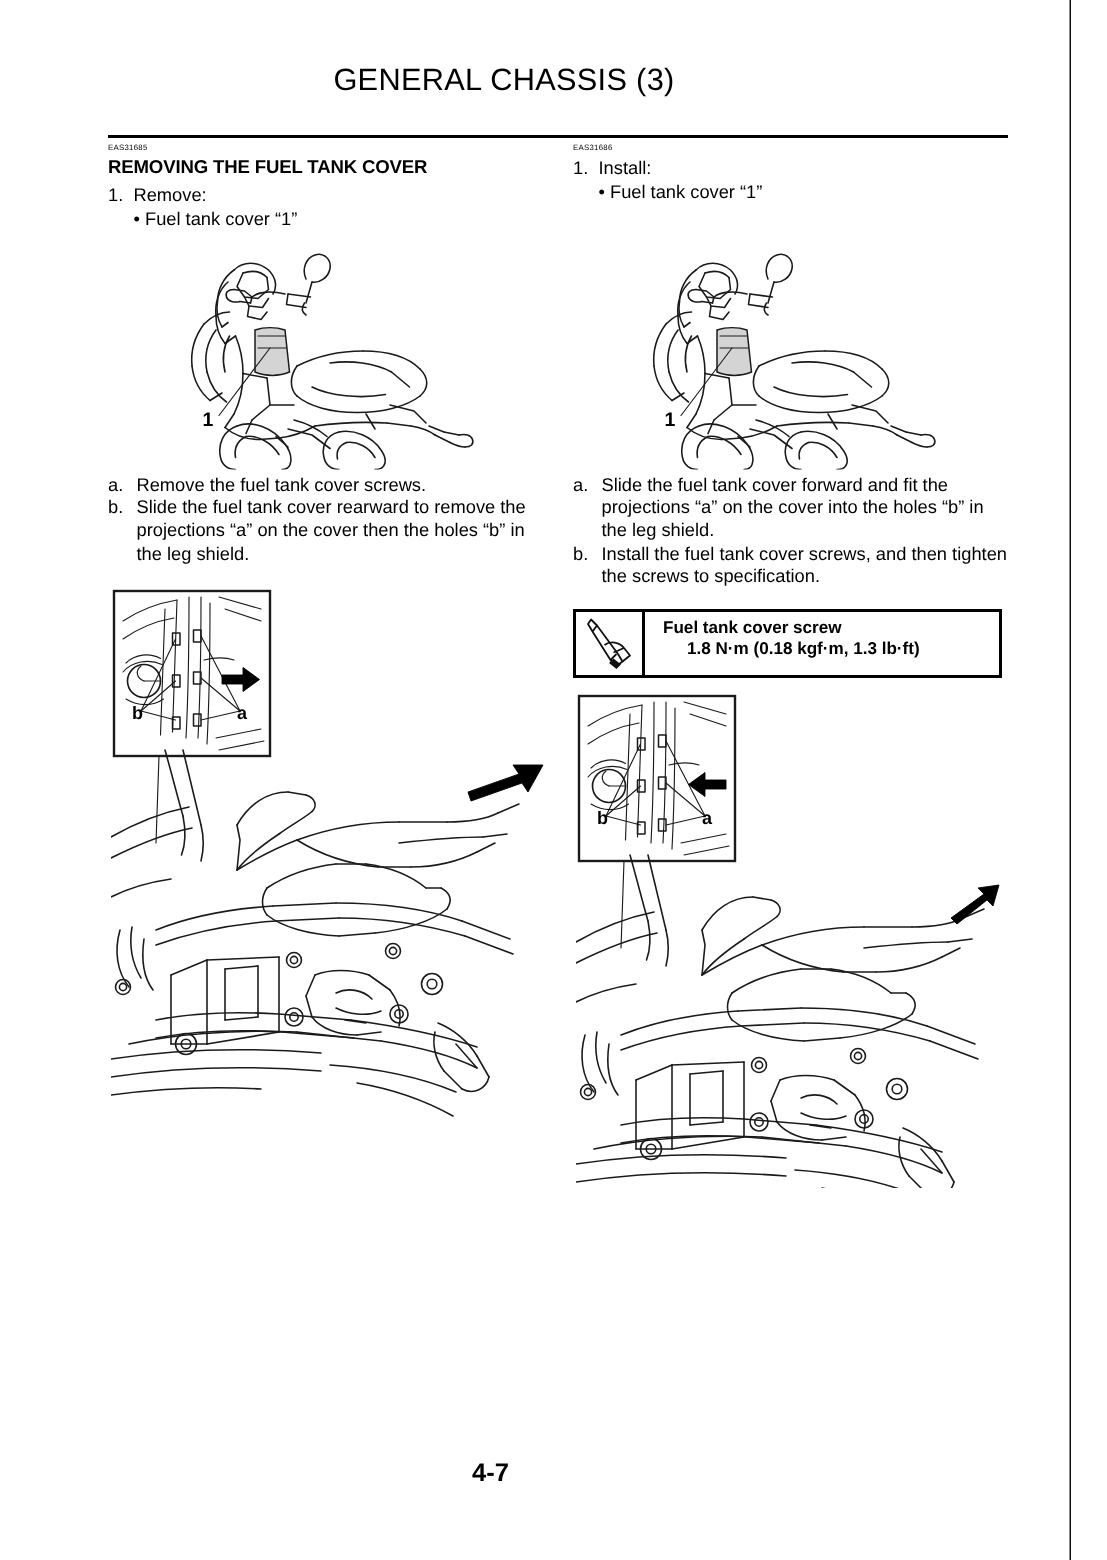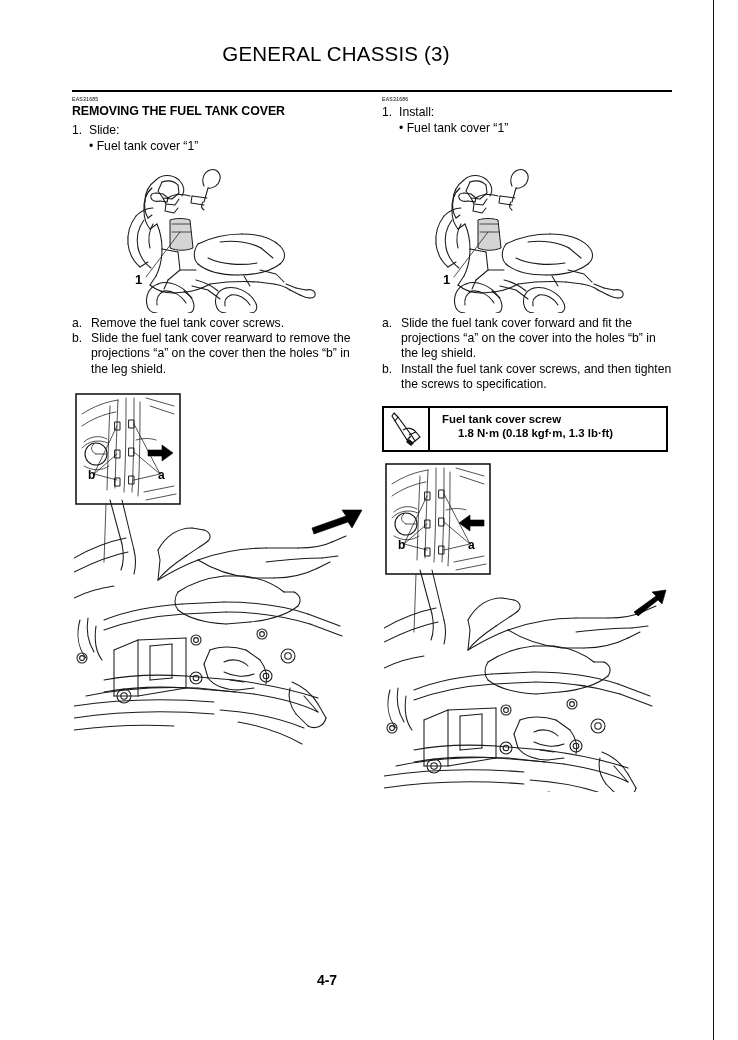--- a/index.html
+++ b/index.html
@@ -125,21 +125,21 @@
 
   .figure {
     position: absolute;
   }
   .page-num {
     position: absolute;
     top: 972px;
     left: 0;
     width: 654px;
     text-align: center;
-    font-size: 14px;
+    font-size: 17px;
     font-weight: bold;
   }
   svg { display: block; }
   .ln { fill: none; stroke: #1a1a1a; stroke-width: 1.05; stroke-linejoin: round; stroke-linecap: round; }
   .ln-t { fill: none; stroke: #1a1a1a; stroke-width: 0.75; stroke-linejoin: round; stroke-linecap: round; }
   .shade { fill: #d4d4d4; stroke: #1a1a1a; stroke-width: 1.0; }
   .arrow-solid { fill: #000; stroke: #000; stroke-width: 0.6; }
   .callout-txt { font-family: "Liberation Sans", sans-serif; font-size: 13px; font-weight: bold; fill: #000; }
   .mark-txt { font-family: "Liberation Sans", sans-serif; font-size: 12px; font-weight: bold; fill: #000; }
 </style>
@@ -150,21 +150,21 @@
 
   <div class="scan-edge"></div>
 
   <div class="header">GENERAL CHASSIS (3)</div>
   <div class="header-rule"></div>
 
   <div class="col col-left">
     <div class="eas-code">EAS31685</div>
     <div class="section-title">REMOVING THE FUEL TANK COVER</div>
     <div class="step-num">
-      <span class="n">1.</span><span>Slide:</span>
+      <span class="n">1.</span><span>Remove:</span>
     </div>
     <div class="bullet-line">• Fuel tank cover “1”</div>
   </div>
 
   <div class="figure" style="top:158px; left:100px;">
     <svg width="230" height="155" viewBox="0 0 230 155">
       <g class="ln">
 
         <path d="M104,28 C101,21 104,14 110,12 C116,10 121,15 120,21 C119,27 113,31 108,30"></path>
         <path d="M108,30 L104,44"></path>

